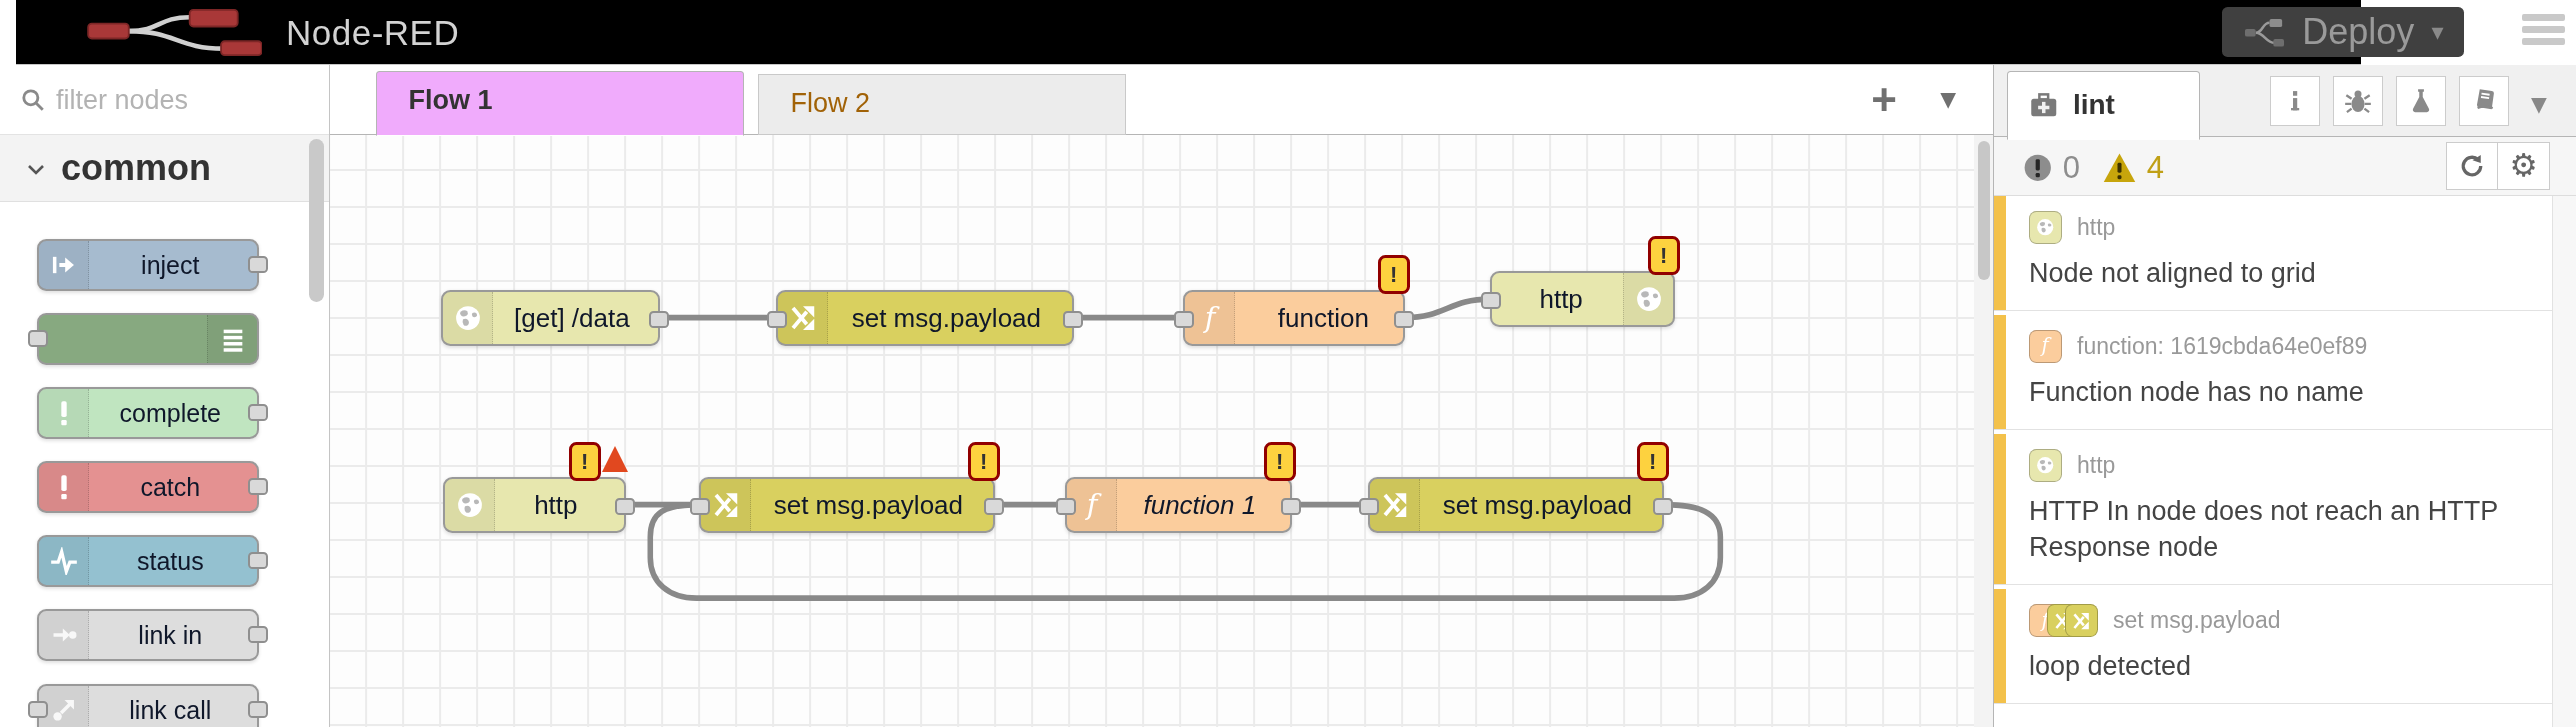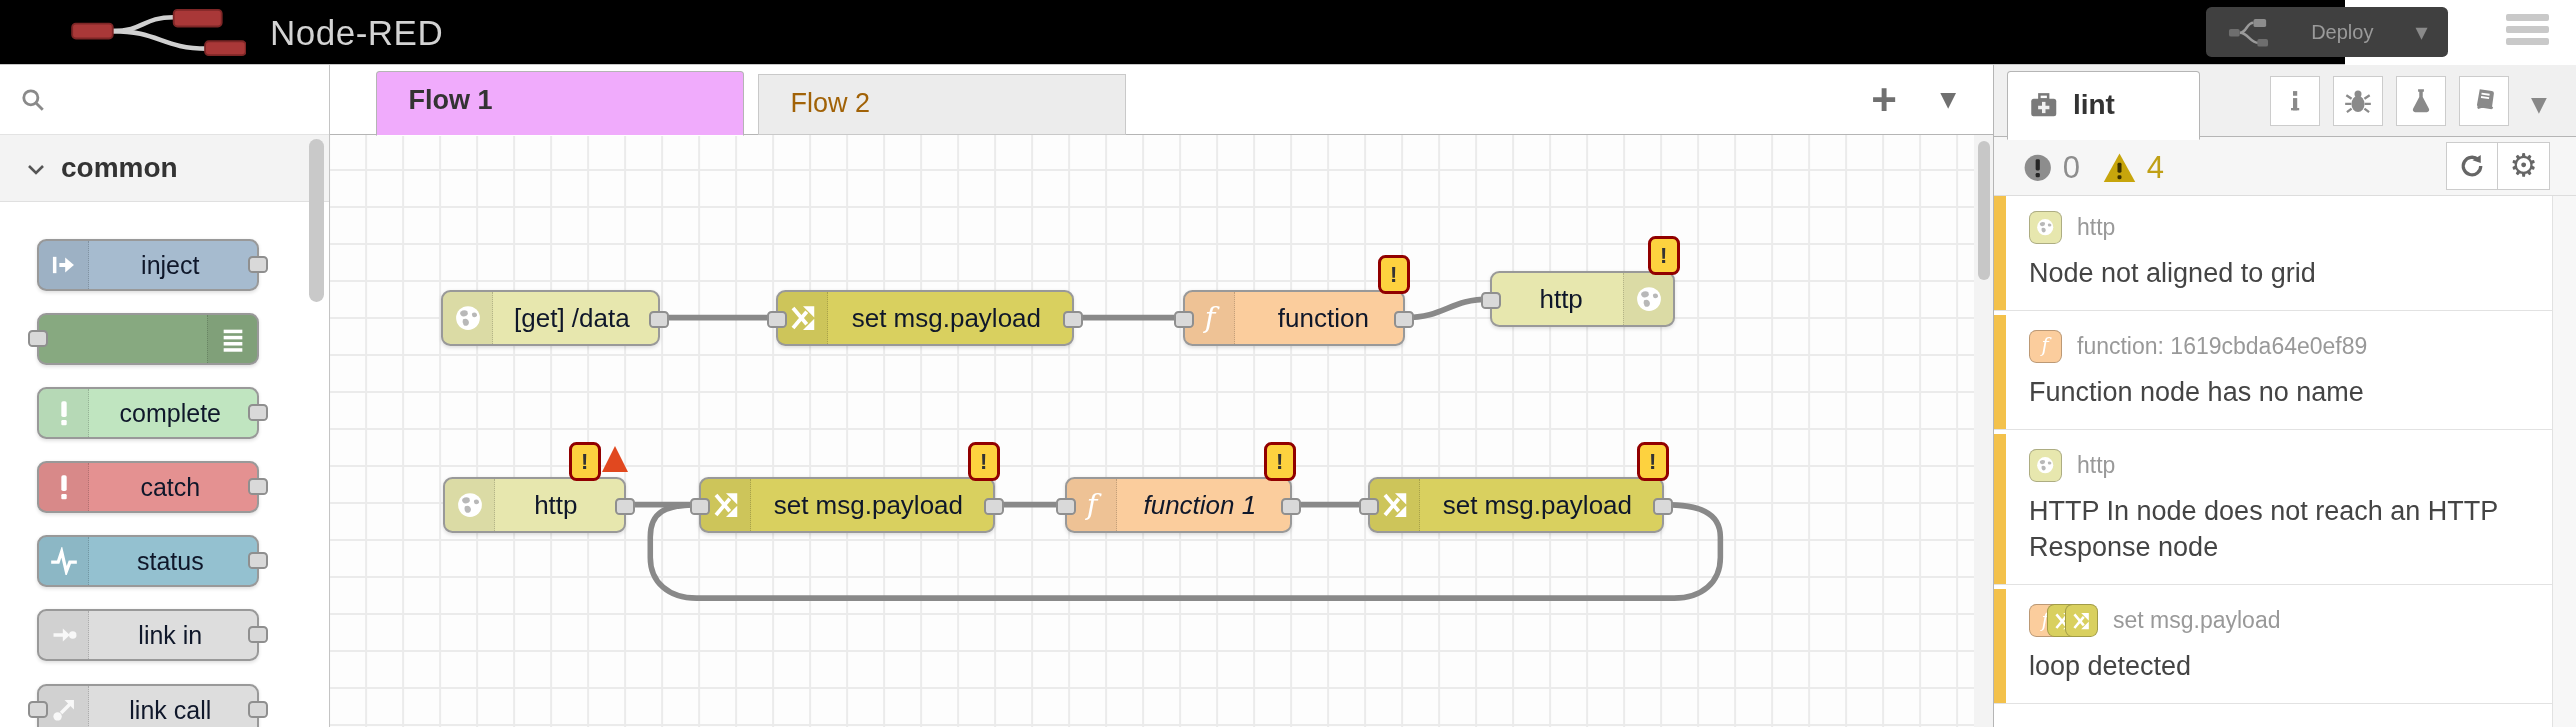--- a/index.html
+++ b/index.html
@@ -1,44 +1,44 @@
 <!DOCTYPE html>
 <html style="font-size:15px"><head>
 <meta charset="utf-8">
 <style>
   * { margin:0; padding:0; box-sizing:border-box; }
   html,body { width:2576px; height:728px; overflow:hidden; background:#fff;
     font-family:"Liberation Sans","DejaVu Sans",sans-serif; }
 
   
-  #header { position:absolute; left:0; top:0; width:2345px; height:65px; background:#000;
+  #header { position:absolute; left:16px; top:0; width:2345px; height:65px; background:#000;
     border-bottom:1.9px solid #c7c7c7; }
   #logo { position:absolute; left:70px; top:8.3px; }
   #app-title { position:absolute; left:270px; top:0; height:65px; line-height:65px;
     font-size:35px; color:#d3d3d3; letter-spacing:0.5px; }
   #deploy-btn { position:absolute; left:2206px; top:7.4px; width:242px; height:50px;
     background:#404040; border-radius:5.6px; display:flex; align-items:center; cursor:pointer; }
   #deploy-btn .mini-logo { margin-left:22px; }
-  #deploy-label { flex:1; text-align:center; font-size:20px; color:#9a9a9a; }
+  #deploy-label { flex:1; text-align:center; font-size:36px; color:#9a9a9a; }
   #deploy-caret { margin-right:20.4px; font-size:24px; color:#8a8a8a; }
   #hamburger { position:absolute; left:2506px; top:14px; width:43px; cursor:pointer; }
   #hamburger div { width:43px; height:6.5px; background:#c9c9c9; border-radius:1.9px; margin-bottom:5.6px; }
 
   
   #palette { position:absolute; left:0; top:65px; width:330px; height:663px; background:#fff;
     border-right:1.9px solid #c4c4c4; }
   #search-row { position:relative; height:70px; border-bottom:1.9px solid #e3e3e3; }
   #search-row svg { position:absolute; left:20.4px; top:22px; }
   #search-input { position:absolute; left:56px; top:13px; width:250px; height:44px; border:none;
     outline:none; font-size:27px; color:#555; font-family:inherit; }
   #search-input::placeholder { color:#b3b3b3; }
   #category-row { position:relative; height:67px; background:#f3f3f3; border-bottom:1.9px solid #e0e0e0; }
   #category-chevron { position:absolute; left:24px; top:22px; }
   #category-label { position:absolute; left:61px; top:0; height:67px; line-height:65px;
-    font-size:28px; font-weight:bold; color:#333; }
+    font-size:36px; font-weight:bold; color:#333; }
   .pal-node { position:absolute; left:37px; width:222px; height:52px; border:2.8px solid #999;
     border-radius:9.3px; box-shadow:0 1.9px 3.7px rgba(0,0,0,0.12); cursor:grab; }
   #palette-scroll-thumb { position:absolute; left:309px; top:74px; width:15px; height:163px;
     background:#c9c9c9; border-radius:7.4px; }
 
   
   .icon-zone { position:absolute; top:0; bottom:0; width:50px; display:flex;
     align-items:center; justify-content:center; background:rgba(0,0,0,0.05); }
   .icon-zone.left { left:0; border-right:1.9px dotted rgba(0,0,0,0.18); border-radius:6.5px 0 0 6.5px; }
   .icon-zone.right { right:0; border-left:1.9px dotted rgba(0,0,0,0.18); border-radius:0 6.5px 6.5px 0; }
@@ -146,20 +146,21 @@
     <div></div>
   </div>
 </div>
 
 <div id="palette">
   <div id="search-row">
     <svg width="26" height="26" viewBox="0 0 24 24">
       <circle cx="10" cy="10" r="6.5" fill="none" stroke="#8a8a8a" stroke-width="2.6"></circle>
       <path d="M15 15 L21 21" stroke="#8a8a8a" stroke-width="2.6"></path>
     </svg>
+    <input id="search-input" value="" placeholder="filter nodes" style="">
   </div>
   <div id="category-row">
     <svg id="category-chevron" width="24" height="24" viewBox="0 0 24 24">
       <path d="M5 9 L12 16 L19 9" fill="none" stroke="#555" stroke-width="2.6"></path>
     </svg>
     <span id="category-label">common</span>
   </div>
   <div id="palette-nodes">
       <div class="pal-node" style="top: 174px; background: rgb(166, 187, 207);">
         <div class="icon-zone left">

